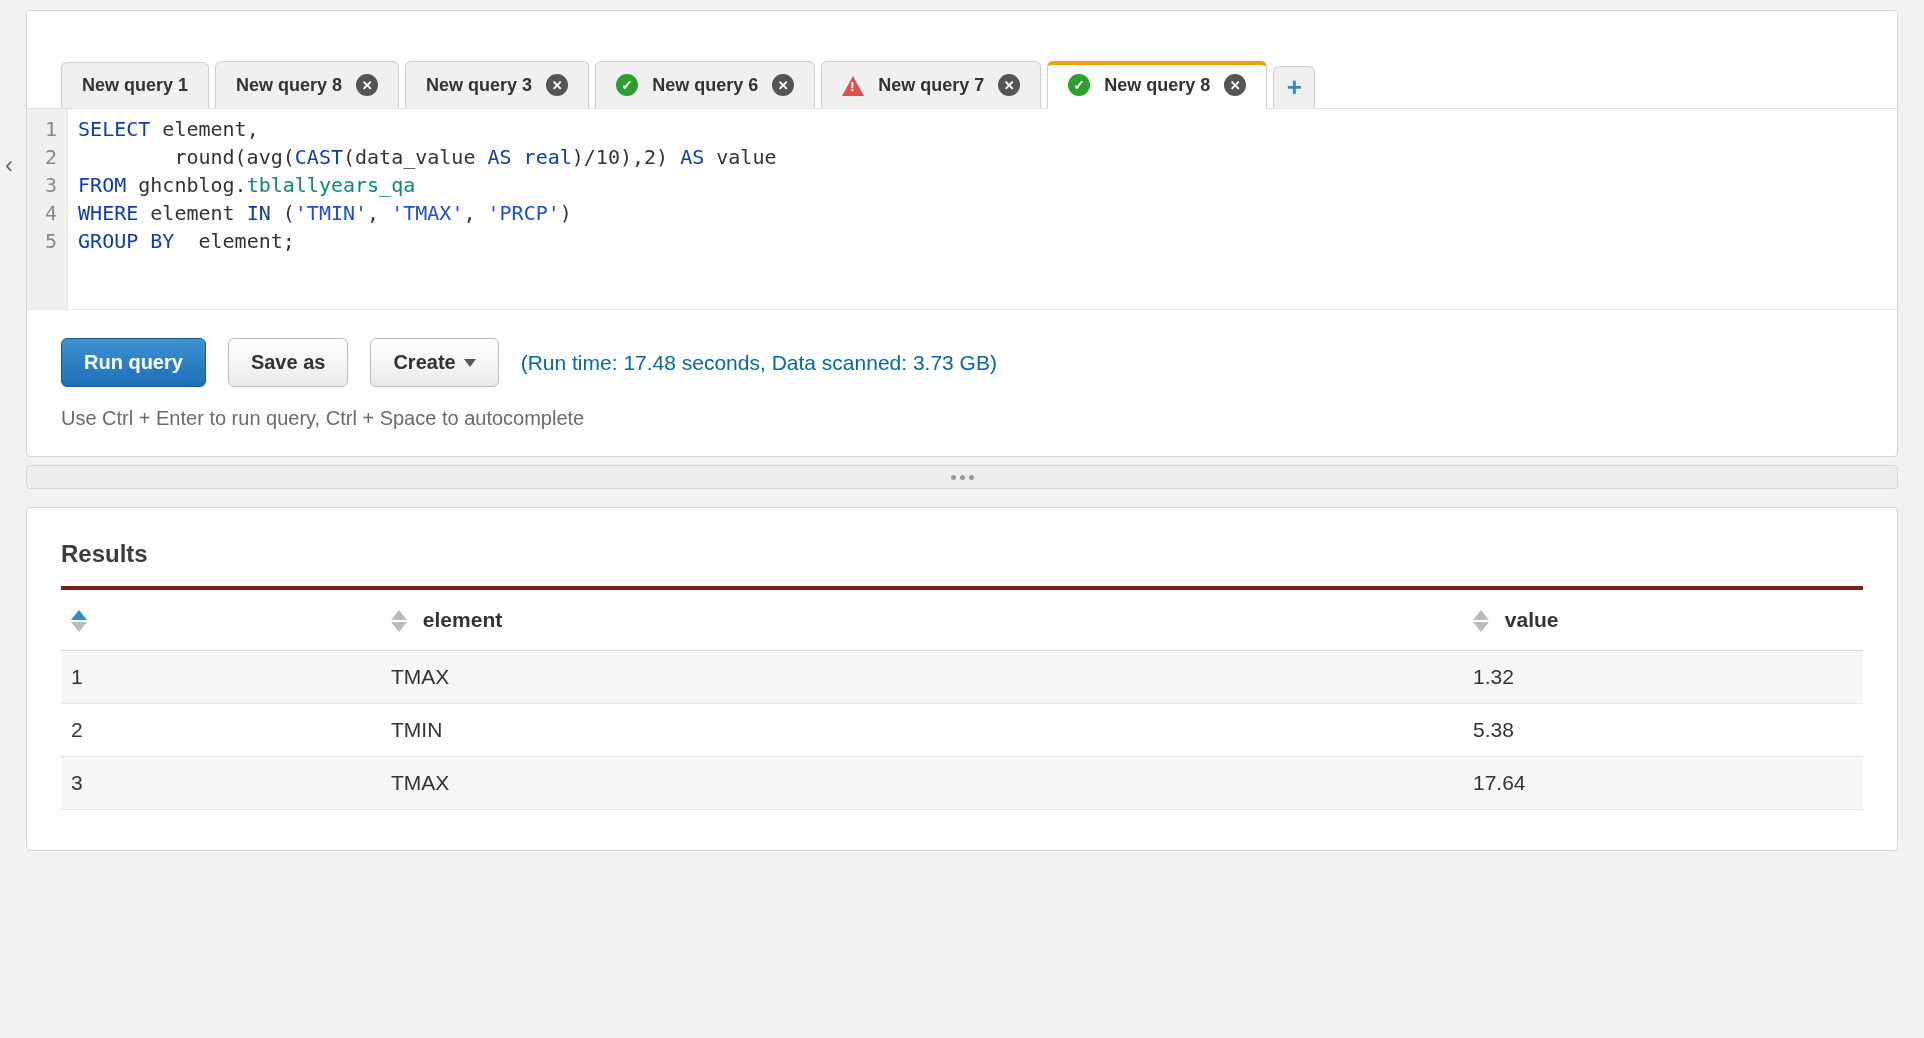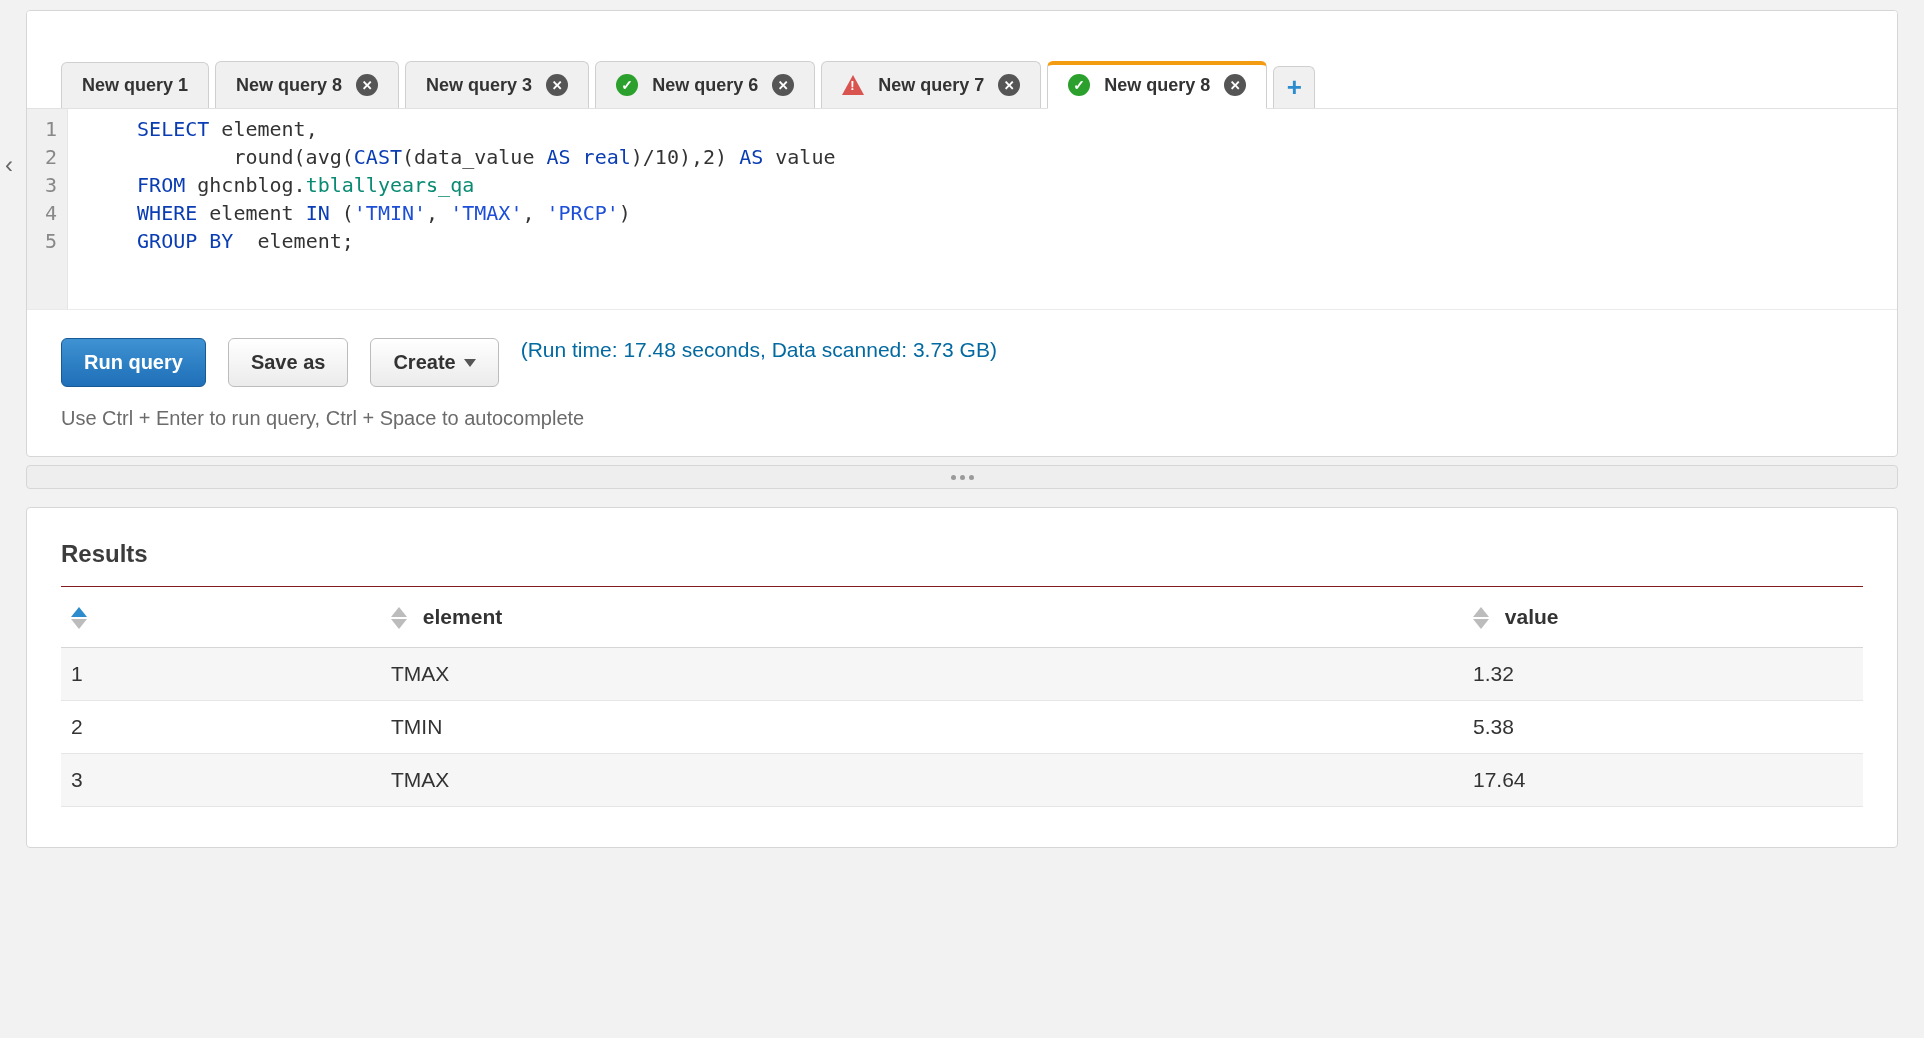--- a/index.html
+++ b/index.html
@@ -27,21 +27,21 @@
   
   .tabstrip {
     display:flex;
     align-items:flex-end;
     gap: 6px;
     padding: 50px 34px 0 34px;
     border-bottom: 1px solid #e1e1e1;
     background:#fff;
   }
   .tab {
-    display:flex; align-items:center; gap:14px;
+    display:flex; align-items:flex-end; gap:14px;
     background:#f0f0f0;
     border:1px solid #cfcfcf;
     border-bottom:none;
     border-radius: 6px 6px 0 0;
     padding: 12px 20px;
     font-weight:700;
     color:#333;
     cursor:pointer;
     position:relative;
   }
@@ -90,28 +90,28 @@
     background:#fff;
   }
   .gutter {
     background:#f0f0f0;
     color:#888;
     text-align:right;
     padding: 6px 10px 6px 18px;
     user-select:none;
     border-right:1px solid #e5e5e5;
   }
-  .codelines { padding:6px 28px; white-space:pre;margin-left:41px; }
+  .codelines { padding:6px 10px; white-space:pre; }
   .kw   { color:#0a3db3; font-weight:400; }
   .id   { color:#0a8a73; }
   .str  { color:#1d4ed8; }
 
   
   .toolbar {
-    display:flex; gap:22px;
+    display:flex; align-items:center; gap:22px;
     padding: 28px 34px 10px 34px;
     border-top:1px solid #eaeaea;
   }
   .btn {
     display:inline-flex; align-items:center; gap:8px;
     border-radius:6px;
     padding: 12px 22px;
     font-size:20px; font-weight:700;
     cursor:pointer;
     border:1px solid #bcbcbc;
@@ -139,21 +139,21 @@
     display:flex;align-items:center;justify-content:center;
     cursor: row-resize;
   }
   .dots { display:flex; gap:4px; }
   .dots span { width:5px;height:5px;border-radius:50%;background:#9a9a9a; }
 
   
   .results-title {
     padding: 32px 0 18px 0;
     font-size:24px; font-weight:700; color:#3c3c3c;
-    border-bottom:1px solid #7f1d1d;
+    border-bottom:4px solid #7f1d1d;
   }
   table.results {
     width:100%;
     border-collapse:collapse;
     font-size:21px;
   }
   table.results thead th {
     text-align:left;
     font-weight:700;
     padding: 18px 10px;

